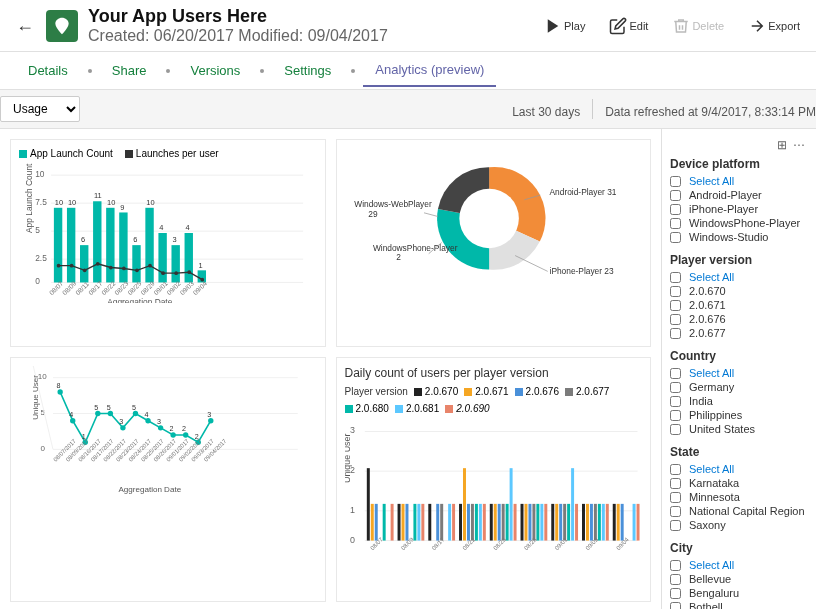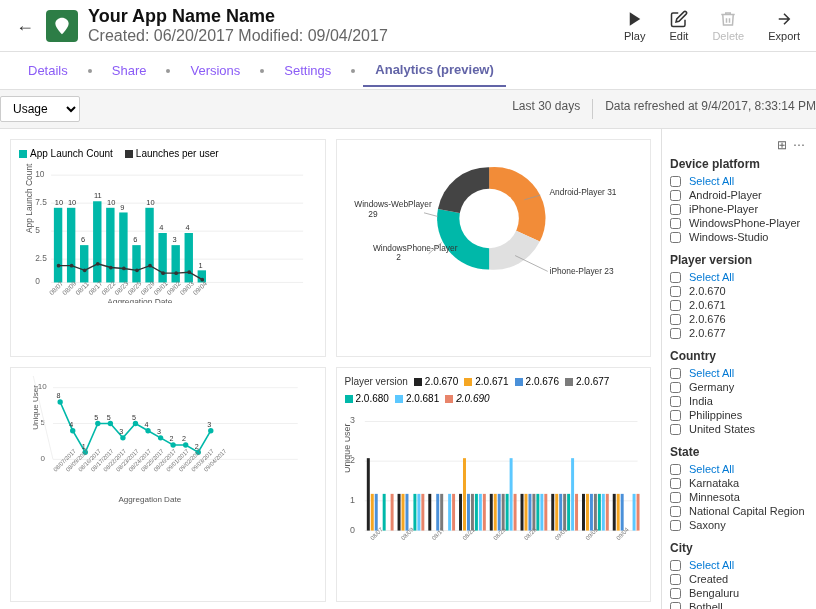--- a/index.html
+++ b/index.html
@@ -7,34 +7,34 @@
 
     
     .header { display: flex; align-items: center; padding: 8px 16px; border-bottom: 1px solid #e0e0e0; height: 52px; }
     .back-btn { font-size: 18px; cursor: pointer; margin-right: 12px; color: #333; }
     .app-logo { width: 32px; height: 32px; background: #2d7d46; border-radius: 4px; display: flex; align-items: center; justify-content: center; margin-right: 10px; }
     .app-logo svg { fill: white; width: 20px; height: 20px; }
     .app-info { flex: 1; }
     .app-title { font-size: 18px; font-weight: 600; color: #111; }
     .app-meta { font-size: 16px; color: #666; }
     .header-actions { display: flex; gap: 24px; align-items: center; }
-    .header-action { display: flex; flex-direction: column; align-items: center; gap: 2px; cursor: pointer; color: #333; font-size: 11px; }
+    .header-action { display: flex; flex-direction: row; align-items: center; gap: 2px; cursor: pointer; color: #333; font-size: 11px; }
     .header-action svg { width: 18px; height: 18px; }
     .header-action.disabled { color: #bbb; }
 
     
     .nav-tabs { display: flex; align-items: center; padding: 0 16px; border-bottom: 1px solid #e0e0e0; height: 38px; gap: 4px; }
-    .nav-tab { padding: 8px 12px; font-size: 13px; color: #8b5cf6; cursor: pointer; position: relative; }
-    .nav-tab.active { color: #6264a7; border-bottom: 2px solid #6264a7; font-weight: 700; }
+    .nav-tab { padding: 8px 12px; font-size: 13px; color: #15803d; cursor: pointer; position: relative; }
+    .nav-tab.active { color: #6264a7; border-bottom: 2px solid #6264a7; font-weight: 400; }
     .nav-dot { width: 4px; height: 4px; background: #999; border-radius: 50%; display: inline-block; margin: 0 4px; vertical-align: middle; }
 
     
     .toolbar { display: flex; align-items: center; justify-content: space-between; padding: 6px 0; background: #f5f5f5; border-bottom: 1px solid #e0e0e0; }
     .usage-select { border: 1px solid #ccc; padding: 4px 8px; font-size: 12px; background: white; cursor: pointer; border-radius: 2px; min-width: 80px; }
-    .toolbar-right { display: flex; align-items: flex-start; gap: 12px; font-size: 12px; color: #555; }
+    .toolbar-right { display: flex; align-items: flex-end; gap: 12px; font-size: 12px; color: #555; }
     .toolbar-divider { width: 1px; height: 20px; background: #ccc; }
 
     
     .main { display: flex; height: calc(609px - 52px - 38px - 36px); }
     .charts-area { flex: 1; overflow-y: auto; padding: 10px; display: grid; grid-template-columns: 1fr 1fr; gap: 10px; }
     .sidebar { width: 155px; border-left: 1px solid #e0e0e0; overflow-y: auto; padding: 8px; font-size: 11px; }
 
     
     .chart-panel { background: white; border: 1px solid #e8e8e8; padding: 8px; }
     .chart-title { font-size: 12px; font-weight: 500; color: #333; margin-bottom: 6px; }
@@ -70,21 +70,21 @@
 <body>
 
 <div class="header">
   <span class="back-btn">←</span>
   <div class="app-logo">
     <svg viewBox="0 0 24 24">
         <path d="M12 2C8 2 4 5 4 9c0 5 8 13 8 13s8-8 8-13c0-4-4-7-8-7zm0 9a2 2 0 100-4 2 2 0 000 4z"></path>
       </svg>
   </div>
   <div class="app-info">
-    <div class="app-title">Your App Name Name</div>
+    <div class="app-title">Your App Users Here</div>
     <div class="app-meta">Created: 06/20/2017    Modified: 09/04/2017</div>
   </div>
   <div class="header-actions">
     <div class="header-action">
       <svg viewBox="0 0 24 24" fill="currentColor">
           <polygon points="5,3 19,12 5,21"></polygon>
         </svg>
       <span>Play</span>
     </div>
     <div class="header-action">
@@ -313,20 +313,21 @@
           <text x="193" y="107" style="font-size:6.5px;fill:#777;transform:rotate(-45deg);transform-origin:193px 107px;">09/04/2017</text>
 
           <text x="-60" y="5" style="font-size:9px;fill:#555;transform:rotate(-90deg);">Unique User</text>
 
           <text x="130" y="140" style="font-size:9px;fill:#555;text-anchor:middle;">Aggregation Date</text>
         </svg>
       </div>
     </div>
 
     <div class="chart-panel">
+      <div class="chart-title">Daily count of users per player version</div>
       <div style="display:flex;flex-wrap:wrap;gap:6px;margin-bottom:4px;">
         <span style="font-size:10px;color:#333;">Player version</span>
         <div class="legend-item">
             <div style="width:8px;height:8px;background:#222;"></div>
             <span style="font-size:10px;">2.0.670</span>
           </div>
         <div class="legend-item">
             <div style="width:8px;height:8px;background:#f5a623;"></div>
             <span style="font-size:10px;">2.0.671</span>
           </div>
@@ -559,21 +560,21 @@
     </div>
 
     <div class="sidebar-section">
       <div class="sidebar-section-title">City</div>
       <div class="sidebar-item select-all">
         <input type="checkbox" style="">
         <label>Select All</label>
       </div>
       <div class="sidebar-item">
         <input type="checkbox" style="">
-        <label>Created</label>
+        <label>Bellevue</label>
       </div>
       <div class="sidebar-item">
         <input type="checkbox" style="">
         <label>Bengaluru</label>
       </div>
       <div class="sidebar-item">
         <input type="checkbox" style="">
         <label>Bothell</label>
       </div>
 

